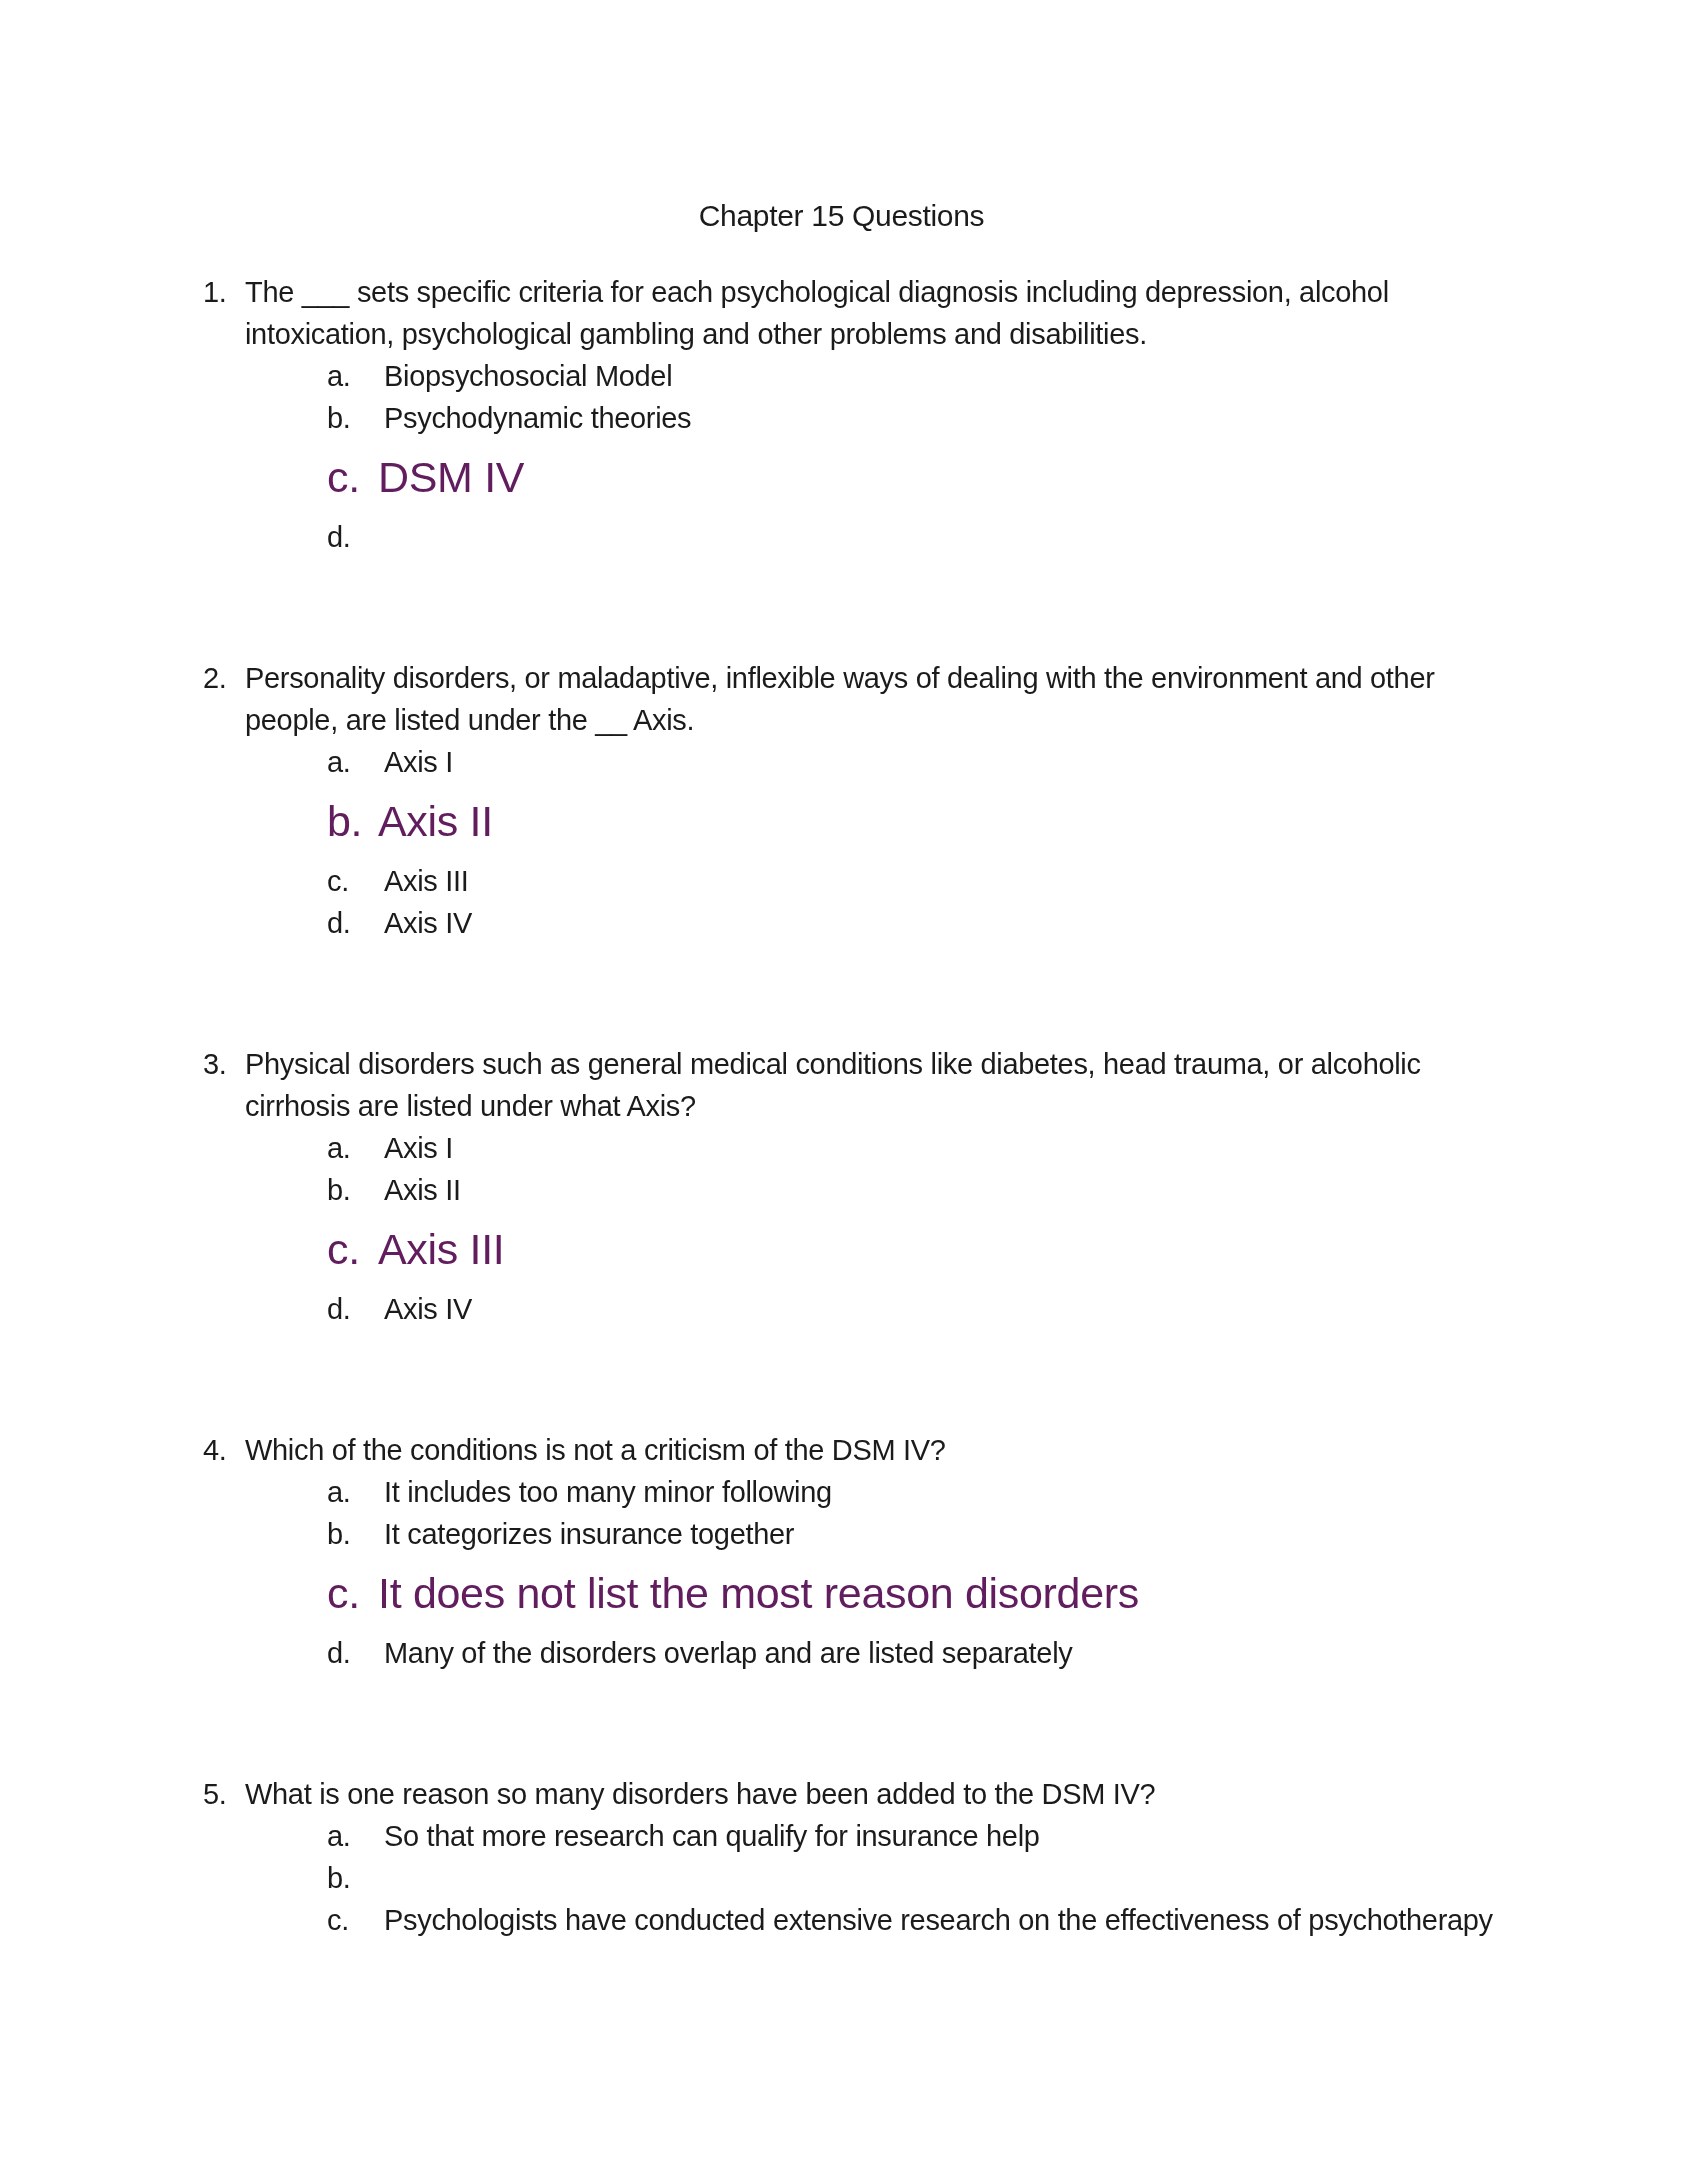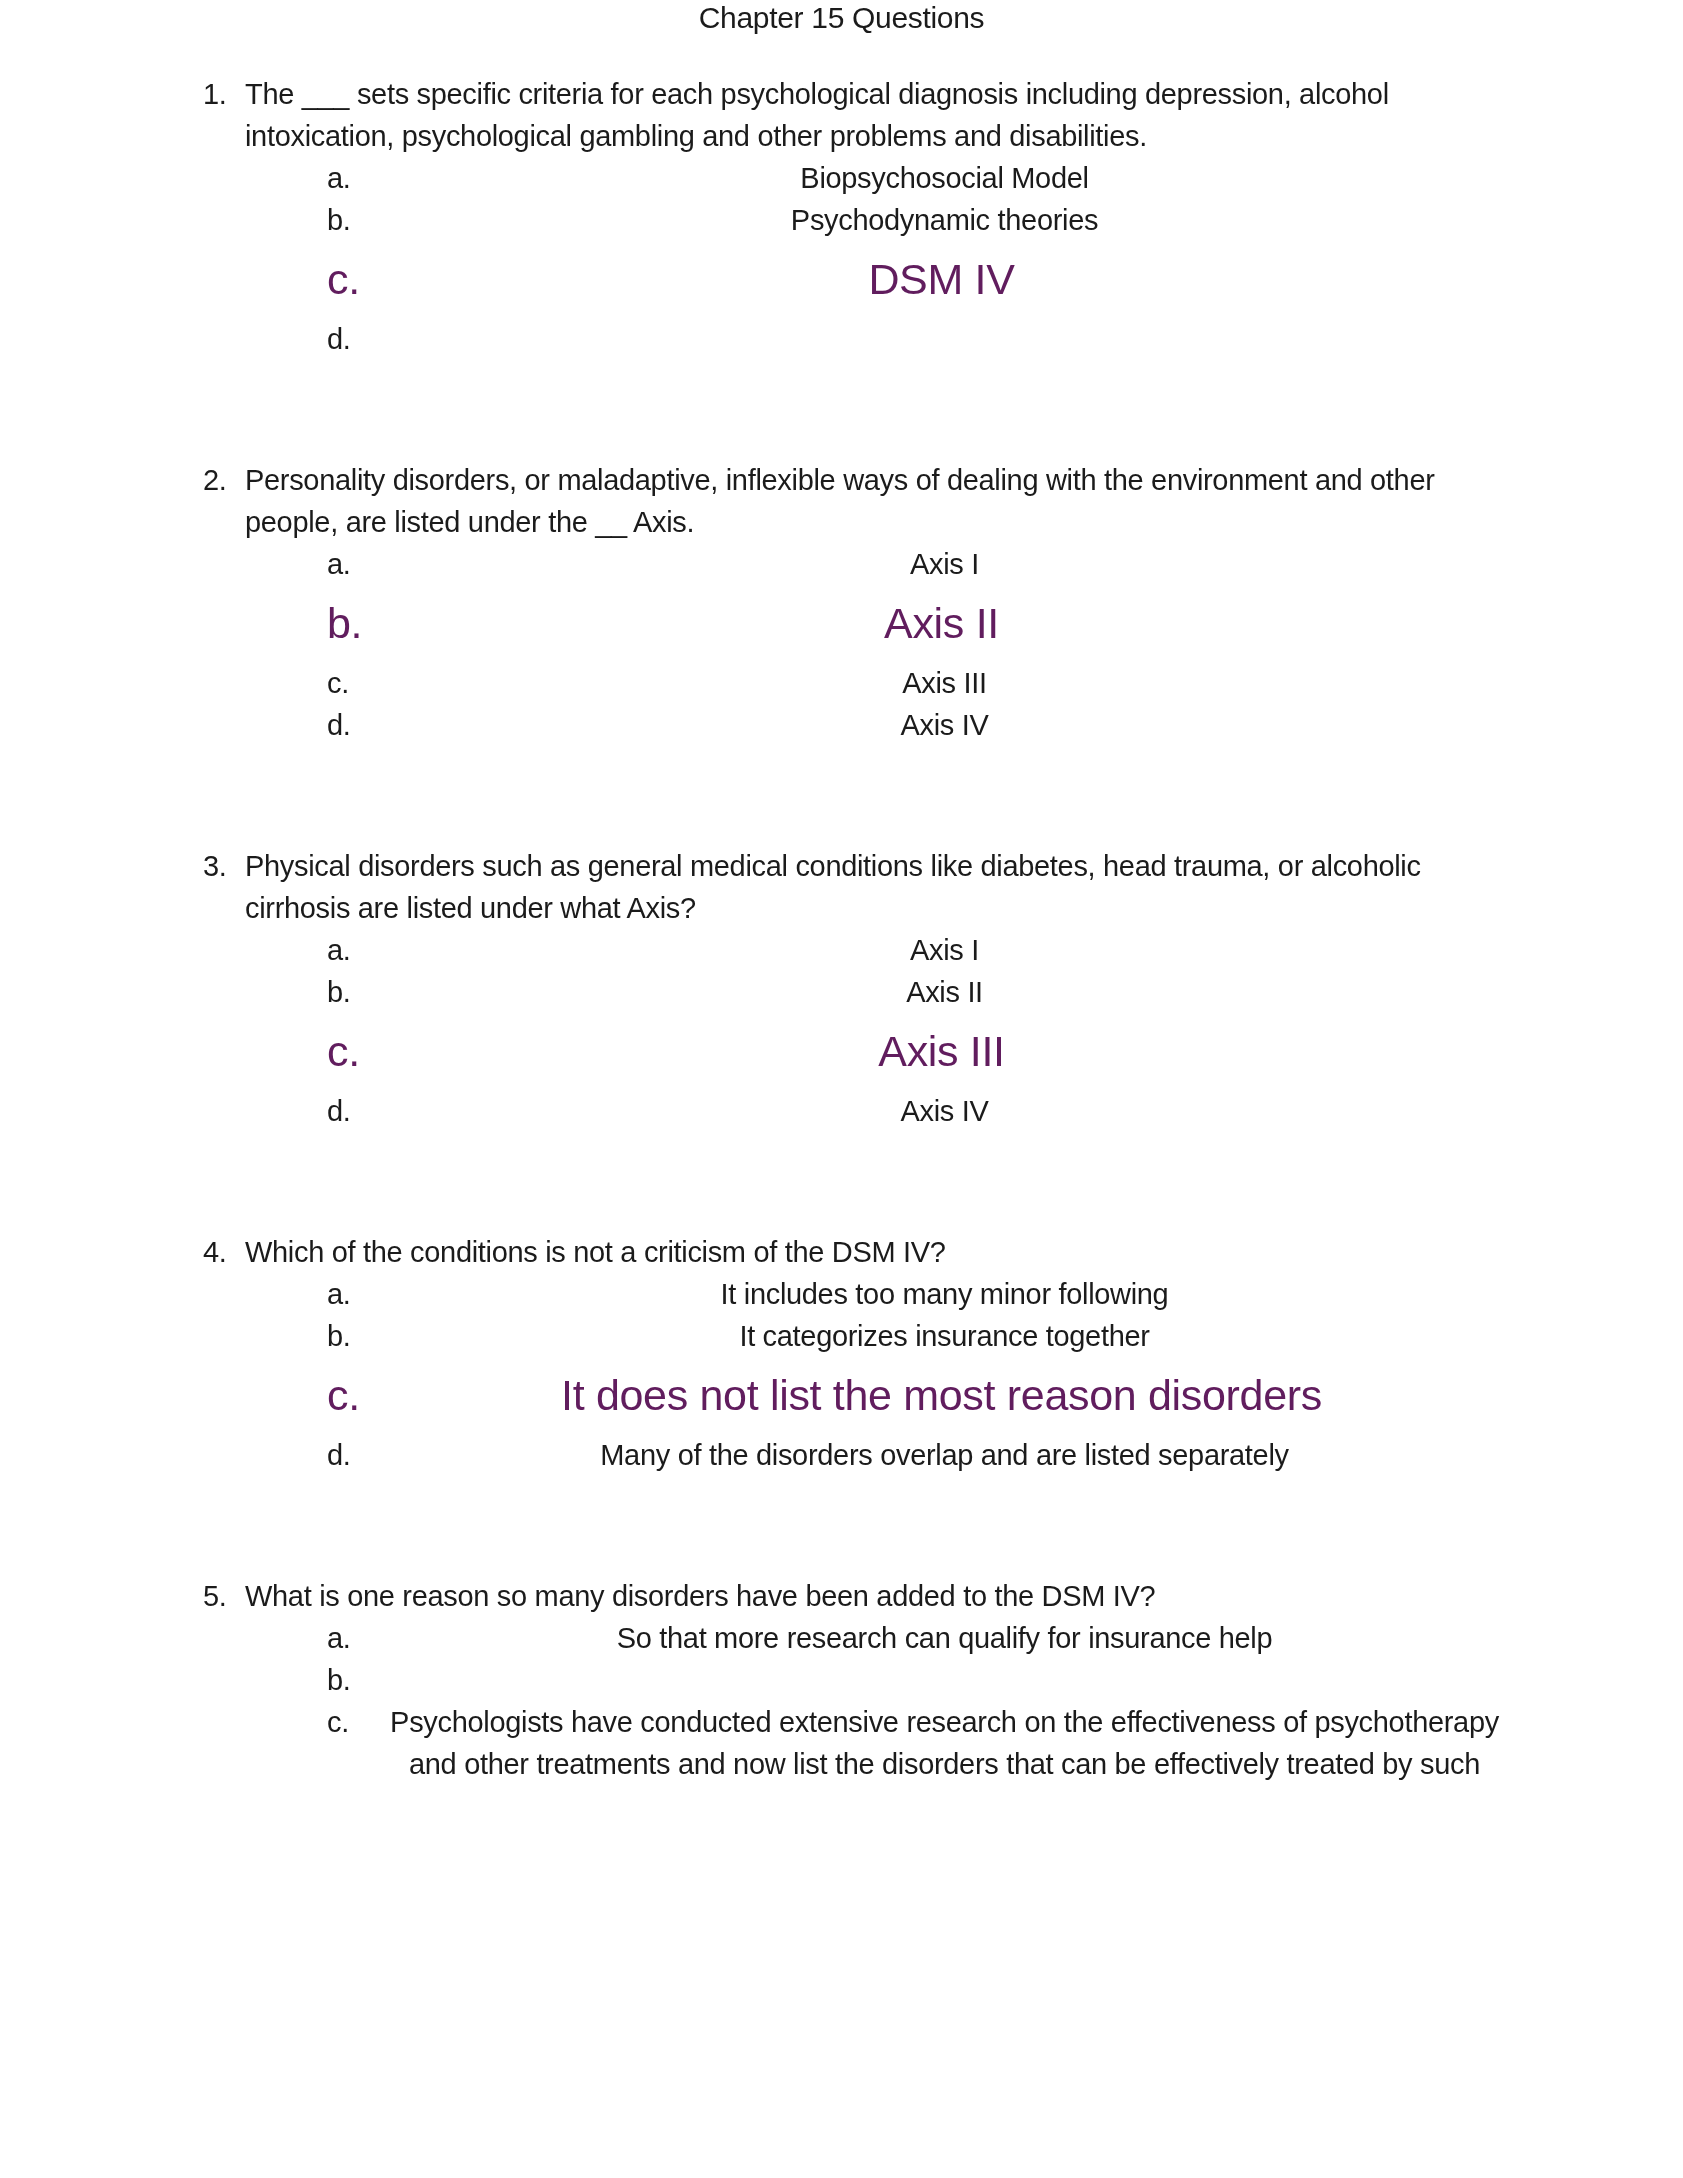--- a/index.html
+++ b/index.html
@@ -6,20 +6,21 @@
     margin: 0;
     padding: 0;
     background: #ffffff;
   }
   .page {
     position: relative;
     width: 1683px;
     height: 1946px;
     background: #ffffff;
     box-sizing: border-box;
+    padding-top: 198px;
     font-family: "Liberation Sans", sans-serif;
     color: var(--body-text, #1b1b1b);
     letter-spacing: -0.02em;
     overflow: hidden;
   }
   .title {
     text-align: center;
     font-size: 30px;
     line-height: 36px;
     margin: 0 0 37px 0;
@@ -47,21 +48,20 @@
   .opt {
     display: flex;
     padding-left: 124px;
   }
   .o-letter {
     flex: 0 0 57px;
     width: 57px;
   }
   .o-text {
     flex: 1;
-    text-align: center;
   }
   .opt.answer {
     font-size: 43px;
     line-height: 61px;
     margin: 8px 0;
     color: var(--answer-highlight, #611d5e);
   }
   .opt.answer .o-letter {
     flex: 0 0 51px;
     width: 51px;

